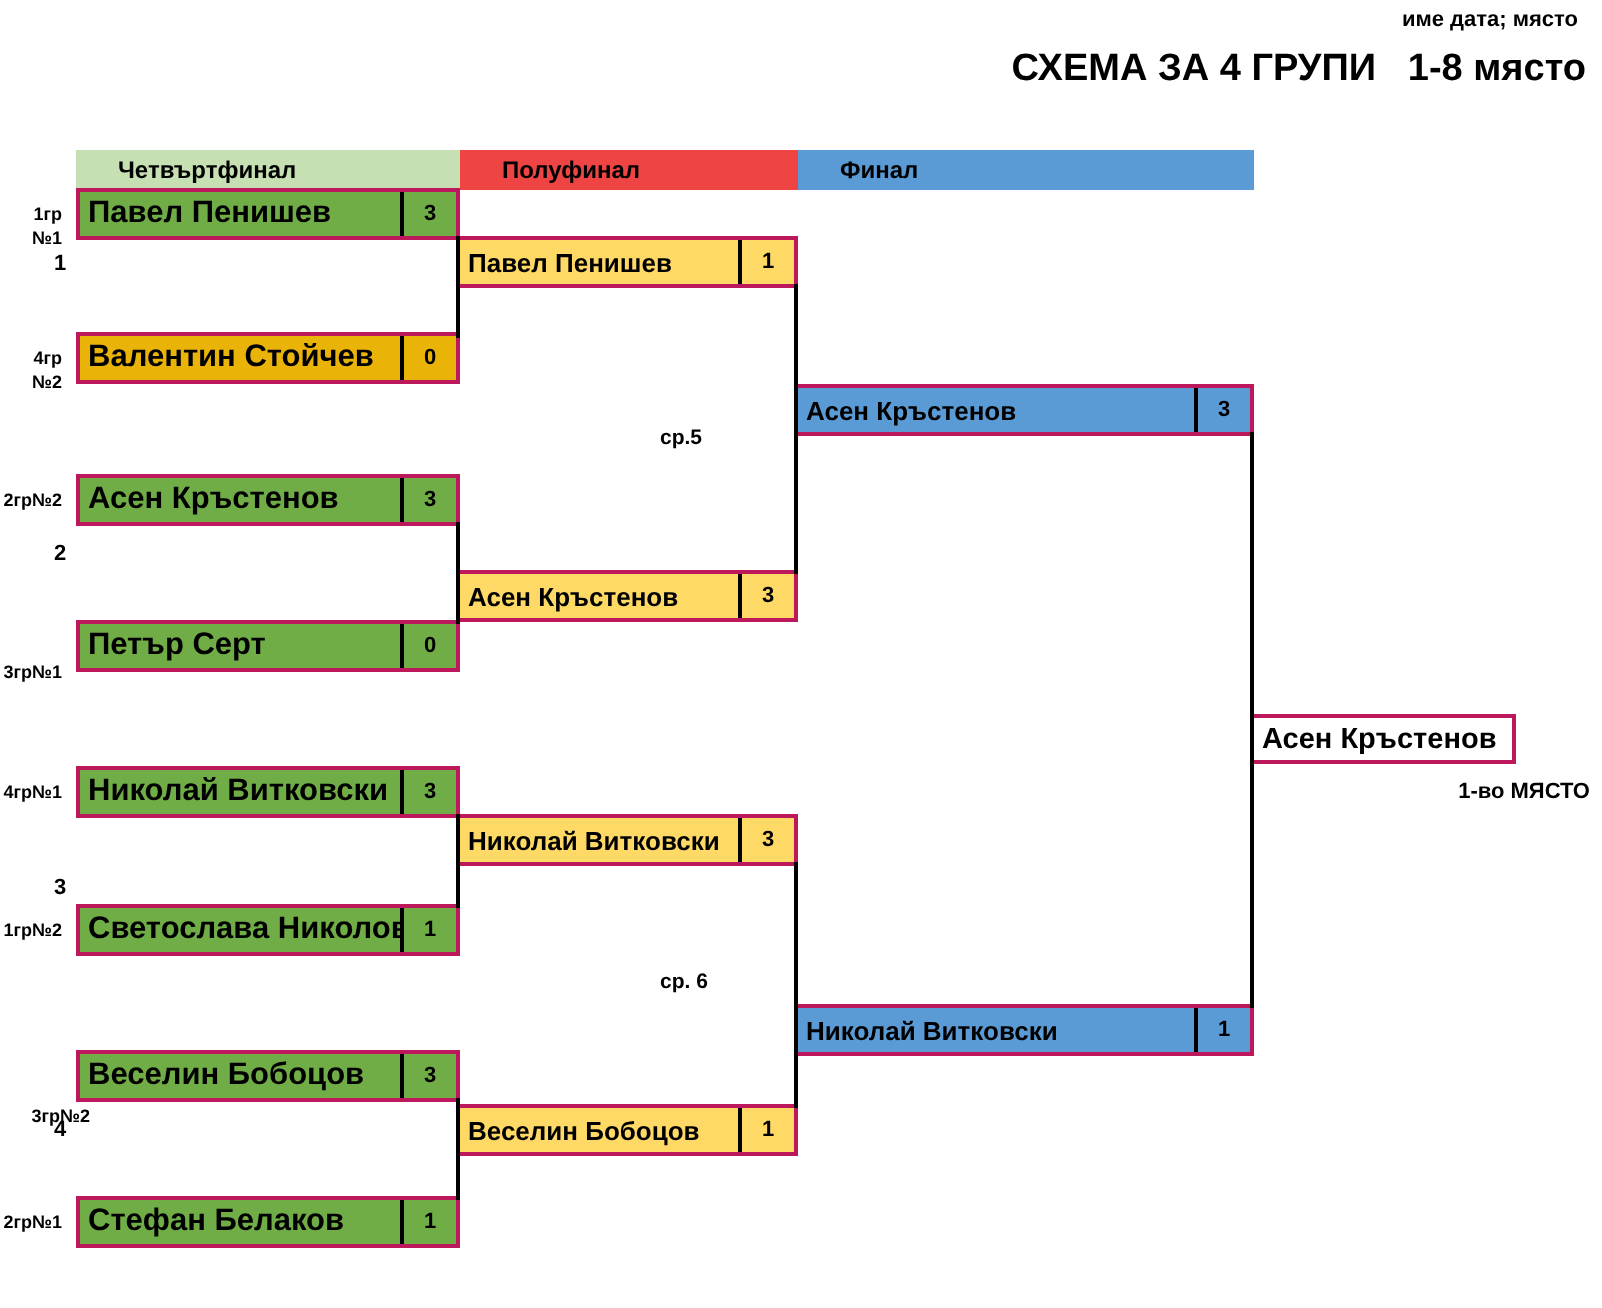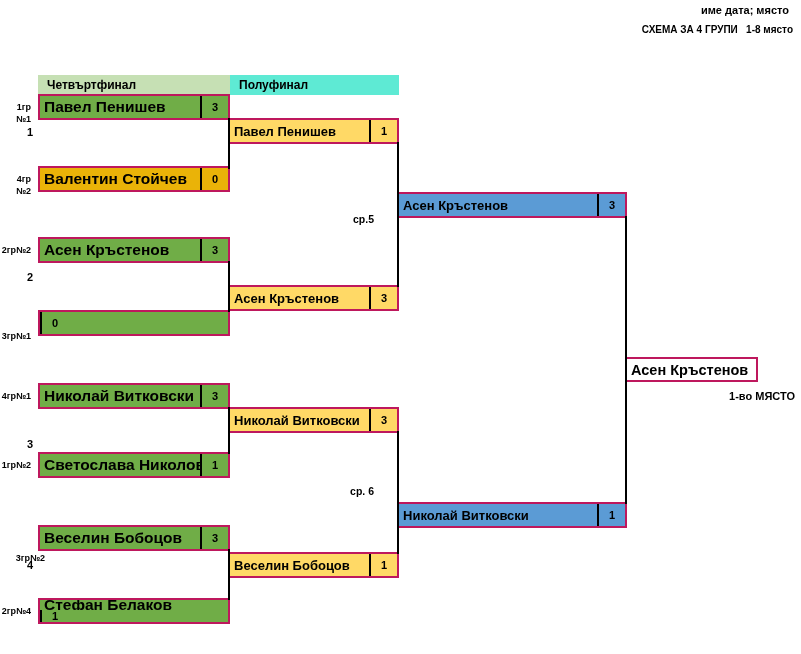--- a/index.html
+++ b/index.html
@@ -3,23 +3,23 @@
 <meta charset="utf-8">
 <style>
   html,body{margin:0;padding:0;background:#fff;}
   #stage{
     position:relative;width:801px;height:638px;background:#ffffff;overflow:hidden;
     font-family:"Liberation Sans",sans-serif;color:#000;
   }
   .abs{position:absolute;}
   
   .note{top:4px;right:12px;font-size:11px;font-weight:bold;}
-  .title{top:24px;right:8px;font-size:10px;font-weight:bold;white-space:pre;}
+  .title{top:24px;right:8px;font-size:19px;font-weight:bold;white-space:pre;}
   
-  .col-header{top:75px;height:20px;line-height:20px;font-size:12px;font-weight:bold;padding-left:9px;box-sizing:border-box;}
+  .col-header{top:75px;height:20px;line-height:20px;font-size:12px;font-weight:bold;padding-left:21px;box-sizing:border-box;}
   .h-qf{left:38px;width:192px;}
   .h-sf{left:230px;width:169px;}
   .h-f{left:399px;width:228px;}
   
   .box{
     display:flex;align-items:stretch;border:2px solid #be185d;box-sizing:border-box;height:26px;
   }
   .box .nm{
     flex:1;overflow:hidden;white-space:nowrap;padding-left:4px;
     font-weight:bold;display:flex;align-items:center;
@@ -34,76 +34,78 @@
   .sf .nm{font-size:13px;}
   .fin{left:397px;width:230px;}
   .fin .nm{font-size:13px;}
   .winner{left:625px;top:357px;width:133px;height:25px;background:#fff;}
   .winner .nm{font-size:14.5px;}
   
   .vline{width:2px;background:#000;}
   
   .seed{left:0;width:31px;text-align:right;font-size:9px;font-weight:bold;line-height:12px;}
   .mnum{left:22px;width:16px;text-align:center;font-size:11px;font-weight:bold;}
-  .srlbl{left:330px;width:44px;text-align:right;font-size:10.5px;font-weight:bold;}
+  .srlbl{left:330px;width:44px;font-size:10.5px;font-weight:bold;}
   .wincap{left:655px;top:390px;width:140px;text-align:right;font-size:11px;font-weight:bold;}
 </style>
 </head>
 <body>
 
 <div id="stage">
 
   <div class="abs note">име дата; място</div>
   <div class="abs title">СХЕМА ЗА 4 ГРУПИ   1-8 място</div>
 
   <div class="abs col-header h-qf" style="background: rgb(198, 224, 180);">Четвъртфинал</div>
-  <div class="abs col-header h-sf" style="background: #5eead4;">Полуфинал</div>
+  <div class="abs col-header h-sf" style="background: #ef4444;">Полуфинал</div>
+  <div class="abs col-header h-f" style="background: rgb(91, 155, 213);">Финал</div>
 
   <div class="abs seed" style="top:101px;">1гр №1</div>
   <div class="abs seed" style="top:173px;">4гр №2</div>
   <div class="abs seed" style="top:244px;">2гр№2</div>
   <div class="abs seed" style="top:330px;">3гр№1</div>
   <div class="abs seed" style="top:390px;">4гр№1</div>
   <div class="abs seed" style="top:459px;">1гр№2</div>
   <div class="abs seed" style="top:552px;padding-left:14px;">3гр№2</div>
-  <div class="abs seed" style="top:605px;">2гр№4</div>
+  <div class="abs seed" style="top:605px;">2гр№1</div>
 
   <div class="abs mnum" style="top:126px;">1</div>
   <div class="abs mnum" style="top:271px;">2</div>
   <div class="abs mnum" style="top:438px;">3</div>
   <div class="abs mnum" style="top:559px;">4</div>
 
   <div class="abs box qf" style="top: 94px; background: rgb(112, 173, 71);">
     <span class="nm">Павел Пенишев</span>
     <span class="sc">3</span>
   </div>
   <div class="abs box qf" style="top: 166px; background: #eab308;">
     <span class="nm">Валентин Стойчев</span>
     <span class="sc">0</span>
   </div>
   <div class="abs box qf" style="top: 237px; background: rgb(112, 173, 71);">
     <span class="nm">Асен Кръстенов</span>
     <span class="sc">3</span>
   </div>
   <div class="abs box qf" style="top: 310px; background: rgb(112, 173, 71);">
+    <span class="nm">Петър Серт</span>
     <span class="sc">0</span>
   </div>
   <div class="abs box qf" style="top: 383px; background: rgb(112, 173, 71);">
     <span class="nm">Николай Витковски</span>
     <span class="sc">3</span>
   </div>
   <div class="abs box qf" style="top: 452px; background: rgb(112, 173, 71);">
     <span class="nm">Светослава Николова</span>
     <span class="sc">1</span>
   </div>
   <div class="abs box qf" style="top: 525px; background: rgb(112, 173, 71);">
     <span class="nm">Веселин Бобоцов</span>
     <span class="sc">3</span>
   </div>
-  <div class="abs box qf" style="top: 598px; background: rgb(112, 173, 71); flex-direction: column;">
+  <div class="abs box qf" style="top: 598px; background: rgb(112, 173, 71);">
     <span class="nm">Стефан Белаков</span>
     <span class="sc">1</span>
   </div>
 
   <div class="abs box sf" style="top: 118px; background: rgb(255, 217, 102);">
     <span class="nm">Павел Пенишев</span>
     <span class="sc">1</span>
   </div>
   <div class="abs box sf" style="top: 285px; background: rgb(255, 217, 102);">
     <span class="nm">Асен Кръстенов</span>

